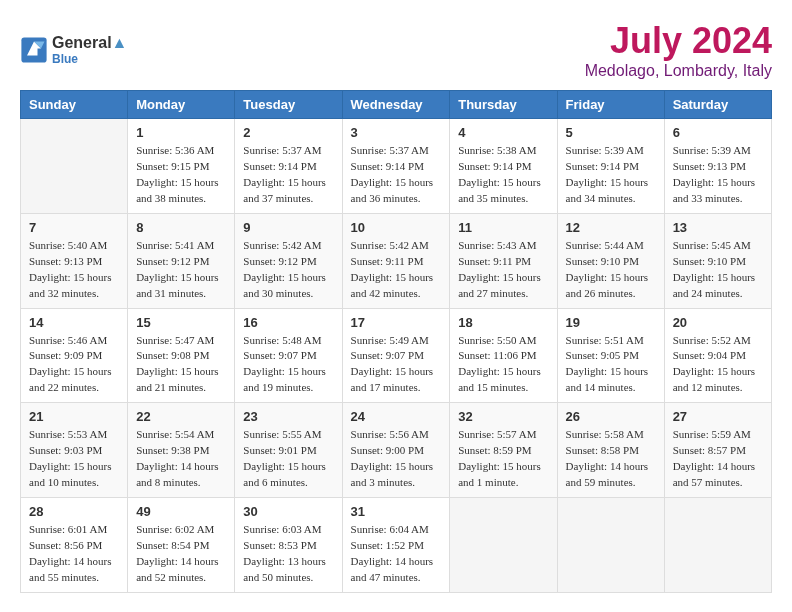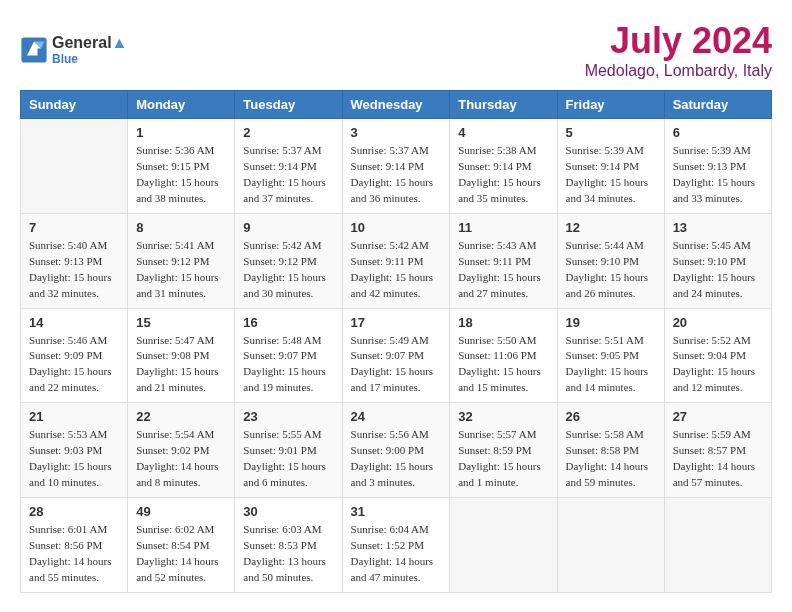--- a/index.html
+++ b/index.html
@@ -287,21 +287,21 @@
         <div class="cell-content">
           <div>Sunrise: 5:53 AM</div>
           <div>Sunset: 9:03 PM</div>
           <div>Daylight: 15 hours and 10 minutes.</div>
         </div>
       </td>
         <td>
         <span class="day-number">22</span>
         <div class="cell-content">
           <div>Sunrise: 5:54 AM</div>
-          <div>Sunset: 9:02 PM</div>
+          <div>Sunset: 9:38 PM</div>
           <div>Daylight: 14 hours and 8 minutes.</div>
         </div>
       </td>
         <td>
         <span class="day-number">23</span>
         <div class="cell-content">
           <div>Sunrise: 5:55 AM</div>
           <div>Sunset: 9:01 PM</div>
           <div>Daylight: 15 hours and 6 minutes.</div>
         </div>

